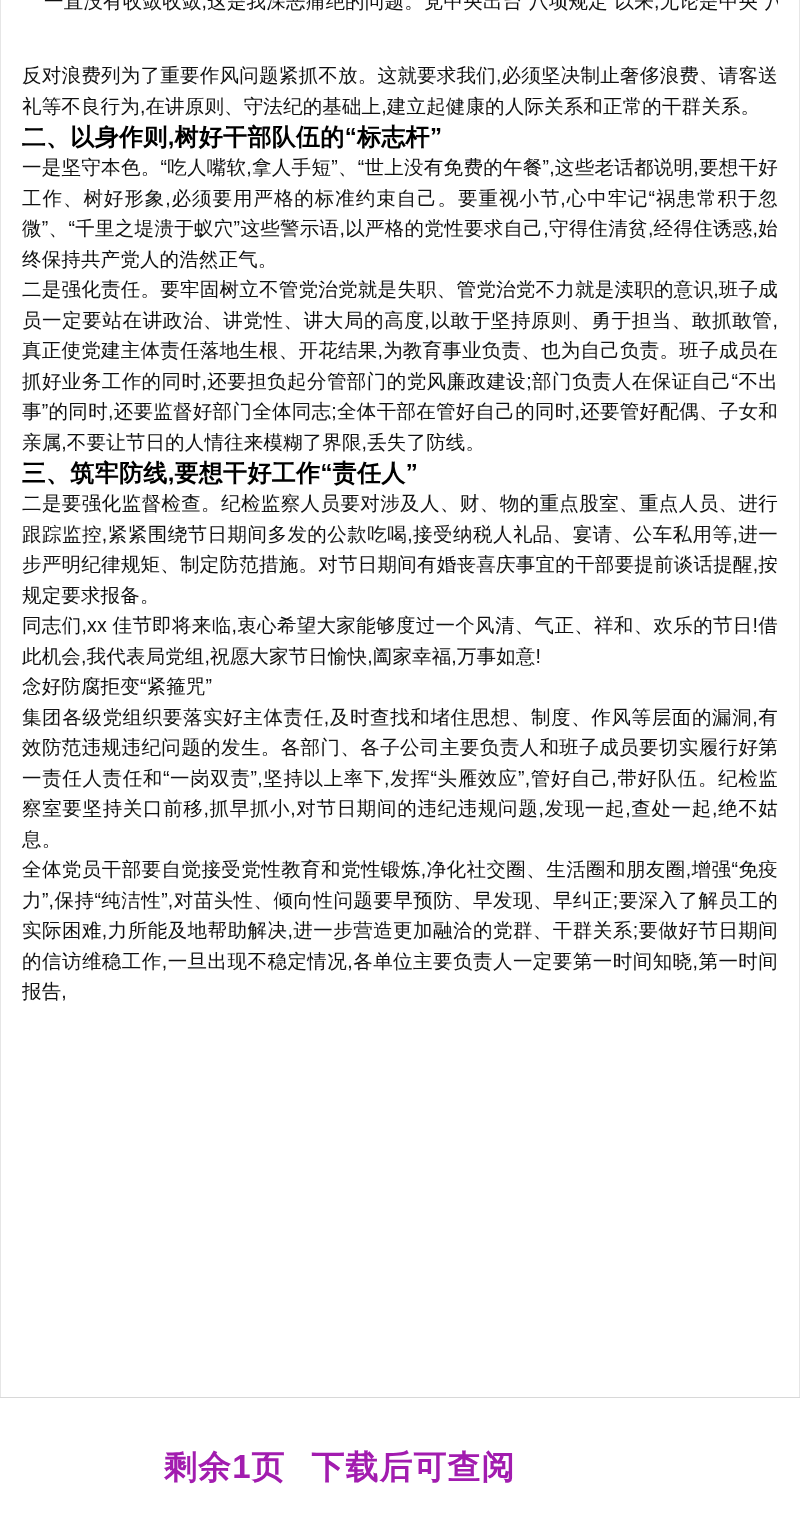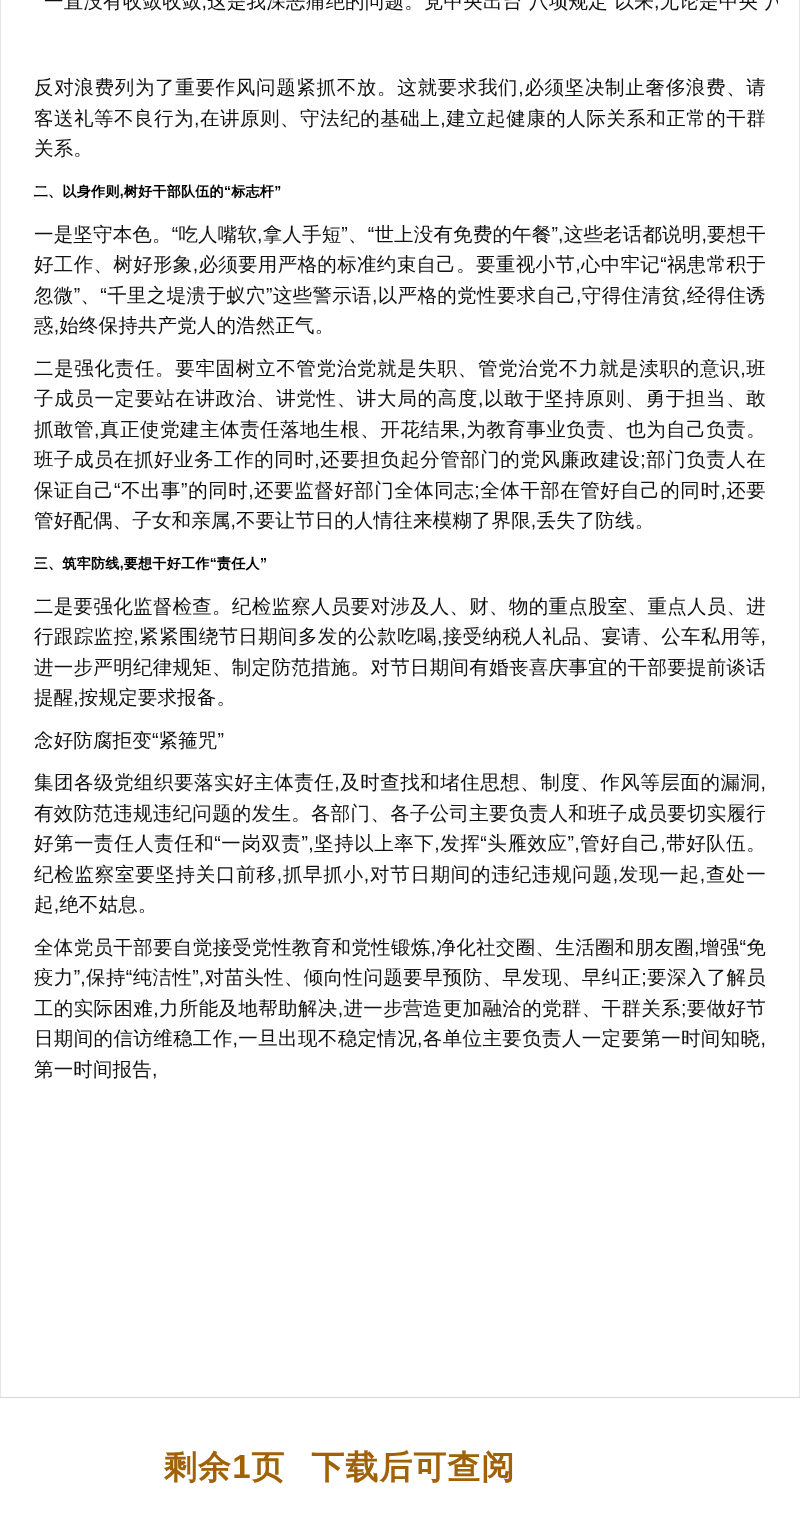--- a/index.html
+++ b/index.html
@@ -37,35 +37,35 @@
     position: absolute;
     left: 22px;
     top: -14px;
     font-size: 19.5px;
     line-height: 30px;
     letter-spacing: 0.2px;
     color: #111;
     white-space: nowrap;
   }
   p {
-    margin: 12px;
+    margin: 0;
     font-size: 19.5px;
     line-height: 30.5px;
     color: #111;
     text-align: justify;
     text-justify: inter-ideograph;
     letter-spacing: 0.15px;
   }
   p.tight {
     line-height: 30.5px;
   }
   .spacer-lg { height: 44px; }
   .heading {
     font-weight: bold;
-    font-size: 14px;
+    font-size: 24px;
     line-height: 31px;
     color: #000;
     letter-spacing: 0.3px;
   }
   .footer-band {
     position: absolute;
     left: 0;
     bottom: 0;
     width: 800px;
     height: 120px;
@@ -80,21 +80,21 @@
     background: #d8d8d8;
   }
   .footer-text {
     position: absolute;
     left: 0;
     bottom: 28px;
     width: 680px;
     text-align: center;
     font-size: 33px;
     font-weight: bold;
-    color: #a16207;
+    color: #a21caf;
     letter-spacing: 1px;
   }
   .footer-text .gap {
     display: inline-block;
     width: 26px;
   }
   .side-rule-left,
   .side-rule-right {
     position: absolute;
     top: 0;
@@ -120,20 +120,21 @@
     </div>
 
     <div class="spacer-lg"></div>
 
     <p class="tight">反对浪费列为了重要作风问题紧抓不放。这就要求我们,必须坚决制止奢侈浪费、请客送礼等不良行为,在讲原则、守法纪的基础上,建立起健康的人际关系和正常的干群关系。</p>
     <p class="heading">二、以身作则,树好干部队伍的“标志杆”</p>
     <p class="tight">一是坚守本色。“吃人嘴软,拿人手短”、“世上没有免费的午餐”,这些老话都说明,要想干好工作、树好形象,必须要用严格的标准约束自己。要重视小节,心中牢记“祸患常积于忽微”、“千里之堤溃于蚁穴”这些警示语,以严格的党性要求自己,守得住清贫,经得住诱惑,始终保持共产党人的浩然正气。</p>
     <p class="tight">二是强化责任。要牢固树立不管党治党就是失职、管党治党不力就是渎职的意识,班子成员一定要站在讲政治、讲党性、讲大局的高度,以敢于坚持原则、勇于担当、敢抓敢管,真正使党建主体责任落地生根、开花结果,为教育事业负责、也为自己负责。班子成员在抓好业务工作的同时,还要担负起分管部门的党风廉政建设;部门负责人在保证自己“不出事”的同时,还要监督好部门全体同志;全体干部在管好自己的同时,还要管好配偶、子女和亲属,不要让节日的人情往来模糊了界限,丢失了防线。</p>
     <p class="heading">三、筑牢防线,要想干好工作“责任人”</p>
     <p class="tight">二是要强化监督检查。纪检监察人员要对涉及人、财、物的重点股室、重点人员、进行跟踪监控,紧紧围绕节日期间多发的公款吃喝,接受纳税人礼品、宴请、公车私用等,进一步严明纪律规矩、制定防范措施。对节日期间有婚丧喜庆事宜的干部要提前谈话提醒,按规定要求报备。</p>
+    <p class="tight">同志们,xx 佳节即将来临,衷心希望大家能够度过一个风清、气正、祥和、欢乐的节日!借此机会,我代表局党组,祝愿大家节日愉快,阖家幸福,万事如意!</p>
     <p class="tight">念好防腐拒变“紧箍咒”</p>
     <p class="tight">集团各级党组织要落实好主体责任,及时查找和堵住思想、制度、作风等层面的漏洞,有效防范违规违纪问题的发生。各部门、各子公司主要负责人和班子成员要切实履行好第一责任人责任和“一岗双责”,坚持以上率下,发挥“头雁效应”,管好自己,带好队伍。纪检监察室要坚持关口前移,抓早抓小,对节日期间的违纪违规问题,发现一起,查处一起,绝不姑息。</p>
     <p class="tight">全体党员干部要自觉接受党性教育和党性锻炼,净化社交圈、生活圈和朋友圈,增强“免疫力”,保持“纯洁性”,对苗头性、倾向性问题要早预防、早发现、早纠正;要深入了解员工的实际困难,力所能及地帮助解决,进一步营造更加融洽的党群、干群关系;要做好节日期间的信访维稳工作,一旦出现不稳定情况,各单位主要负责人一定要第一时间知晓,第一时间报告,</p>
 
   </div>
 
   <div class="footer-rule"></div>
   <div class="footer-band"></div>
   <div class="footer-text">
     <span>剩余1页</span><span class="gap"></span><span>下载后可查阅</span>

